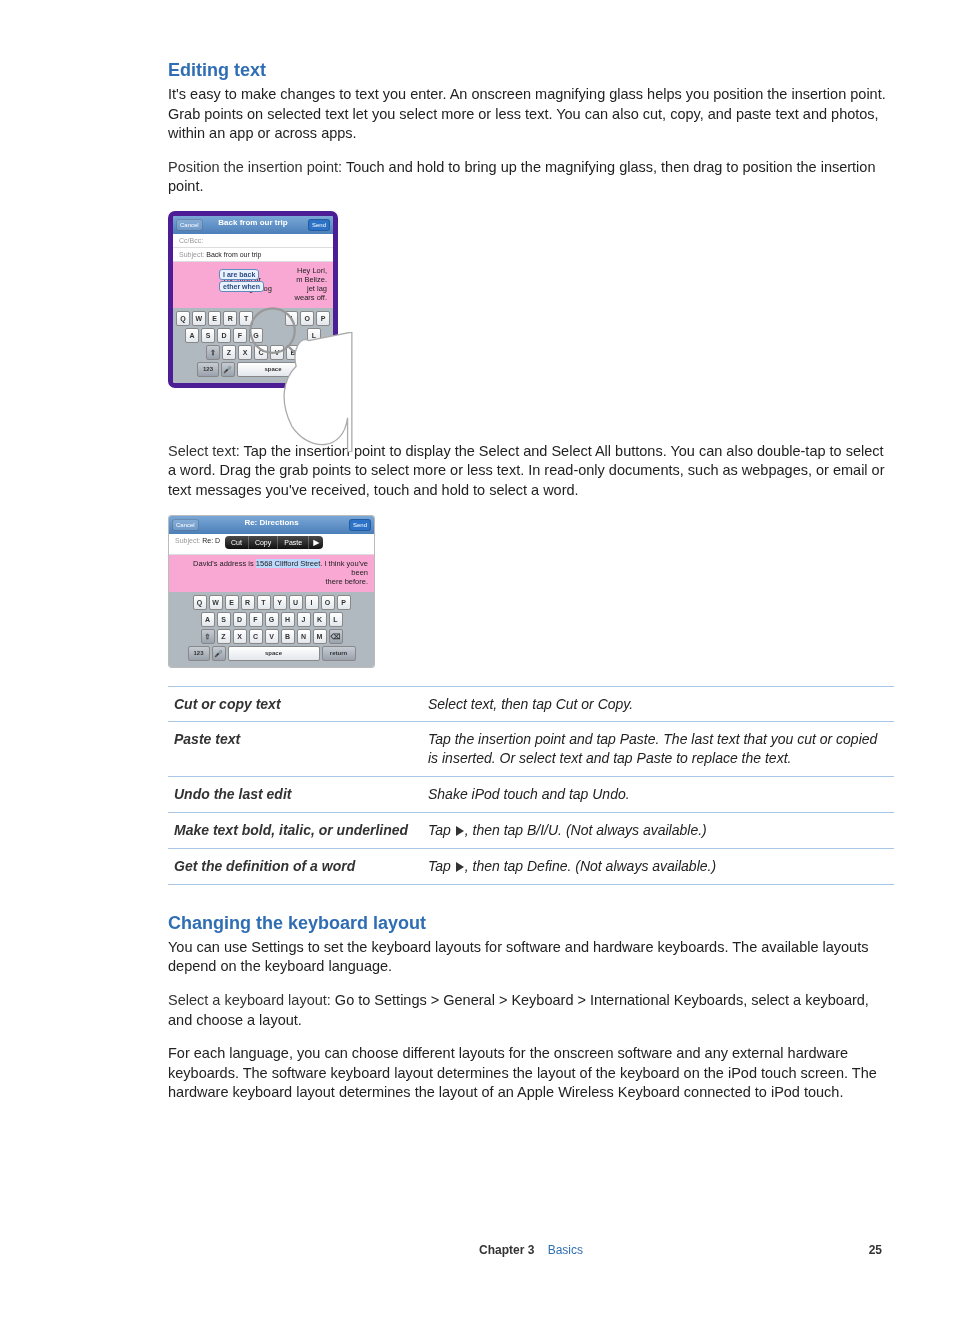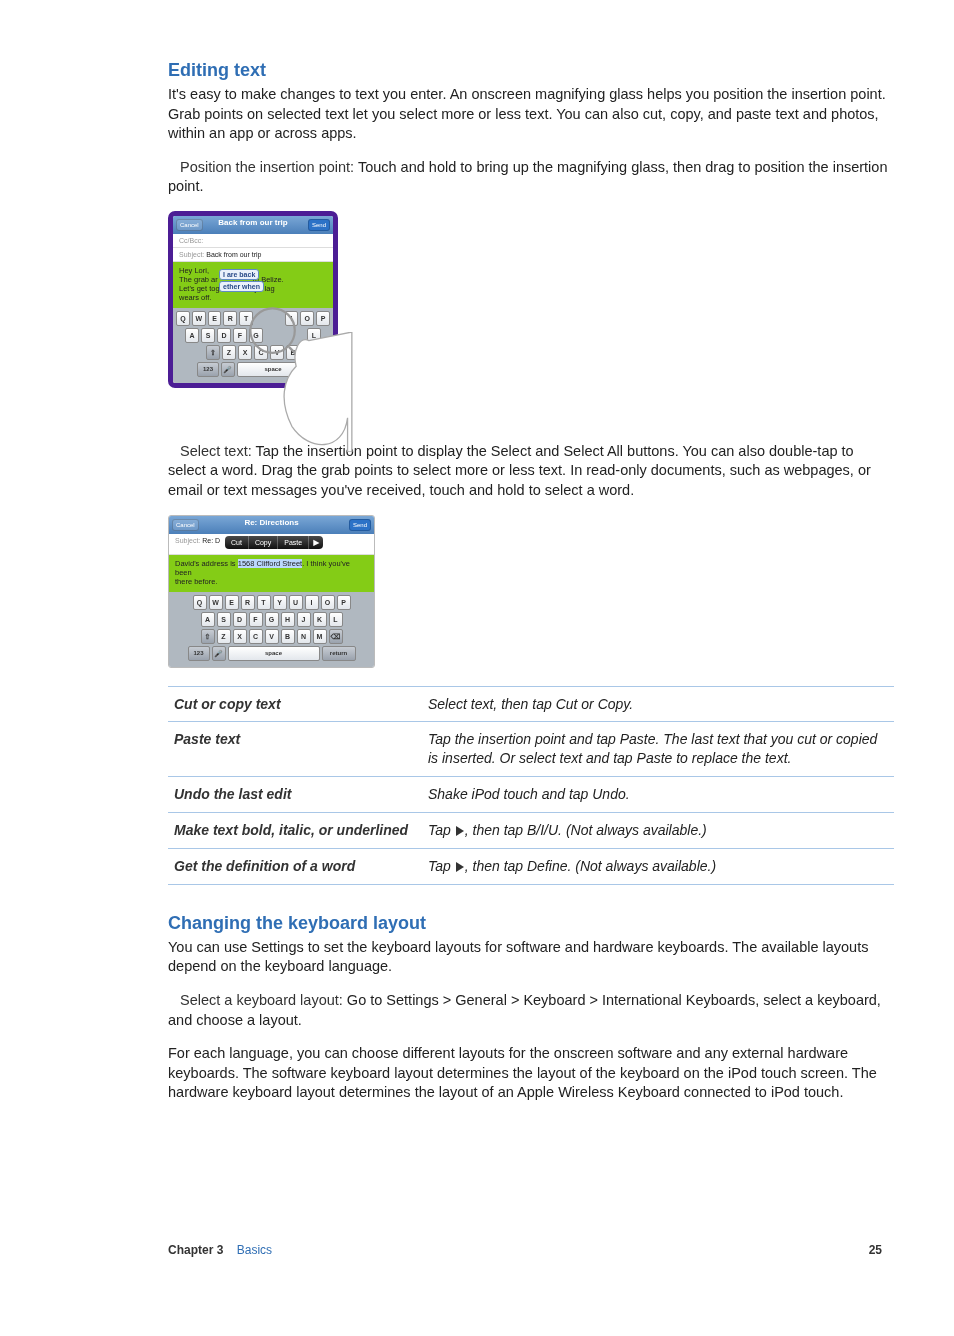--- a/index.html
+++ b/index.html
@@ -21,21 +21,20 @@
   }
   p.body {
     font-size: 14.5px;
     line-height: 1.35;
     margin: 0 0 14px 0;
     color: #222;
   }
   .lead-label {
     font-weight: 500;
     color: #333;
-    margin-left: 12px;
   }
   .figure {
     margin: 6px 0 18px 0;
   }
   .shot1 {
     width: 160px;
     border: 5px solid #4c1d95;
     border-radius: 7px;
     overflow: hidden;
     background: #f7f7f7;
@@ -71,23 +70,24 @@
     font-size: 7px;
     color: #999;
     padding: 3px 6px;
     border-bottom: 1px solid #ddd;
     background: #fff;
   }
   .shot-body {
     font-size: 7.5px;
     color: #222;
     padding: 4px 6px 6px;
-    background: #84cc16;
+    background: #f9a8d4;
     position: relative;
     min-height: 32px;
+    text-align: right;
   }
   .bubble {
     position: absolute;
     border: 1px solid #5f8bc3;
     background: #eaf1fb;
     color: #2a4b88;
     font-size: 7px;
     font-weight: 600;
     padding: 1px 3px;
     border-radius: 3px;
@@ -152,20 +152,21 @@
     border-left:8px solid #333;
     vertical-align: -1px;
     margin: 0 1px;
   }
 
   .footer {
     position: relative;
     margin-top: 140px;
     font-size: 12px;
     color: #333;
+    text-align: center;
   }
   .footer .ch { font-weight:600; }
   .footer .ti { color:#2f6eb4; margin-left: 10px; }
   .footer .pg { position:absolute; right:12px; font-weight:600; }
 </style>
 </head>
 <body>
 
 <div class="page">
   <h2 class="section">Editing text</h2>

